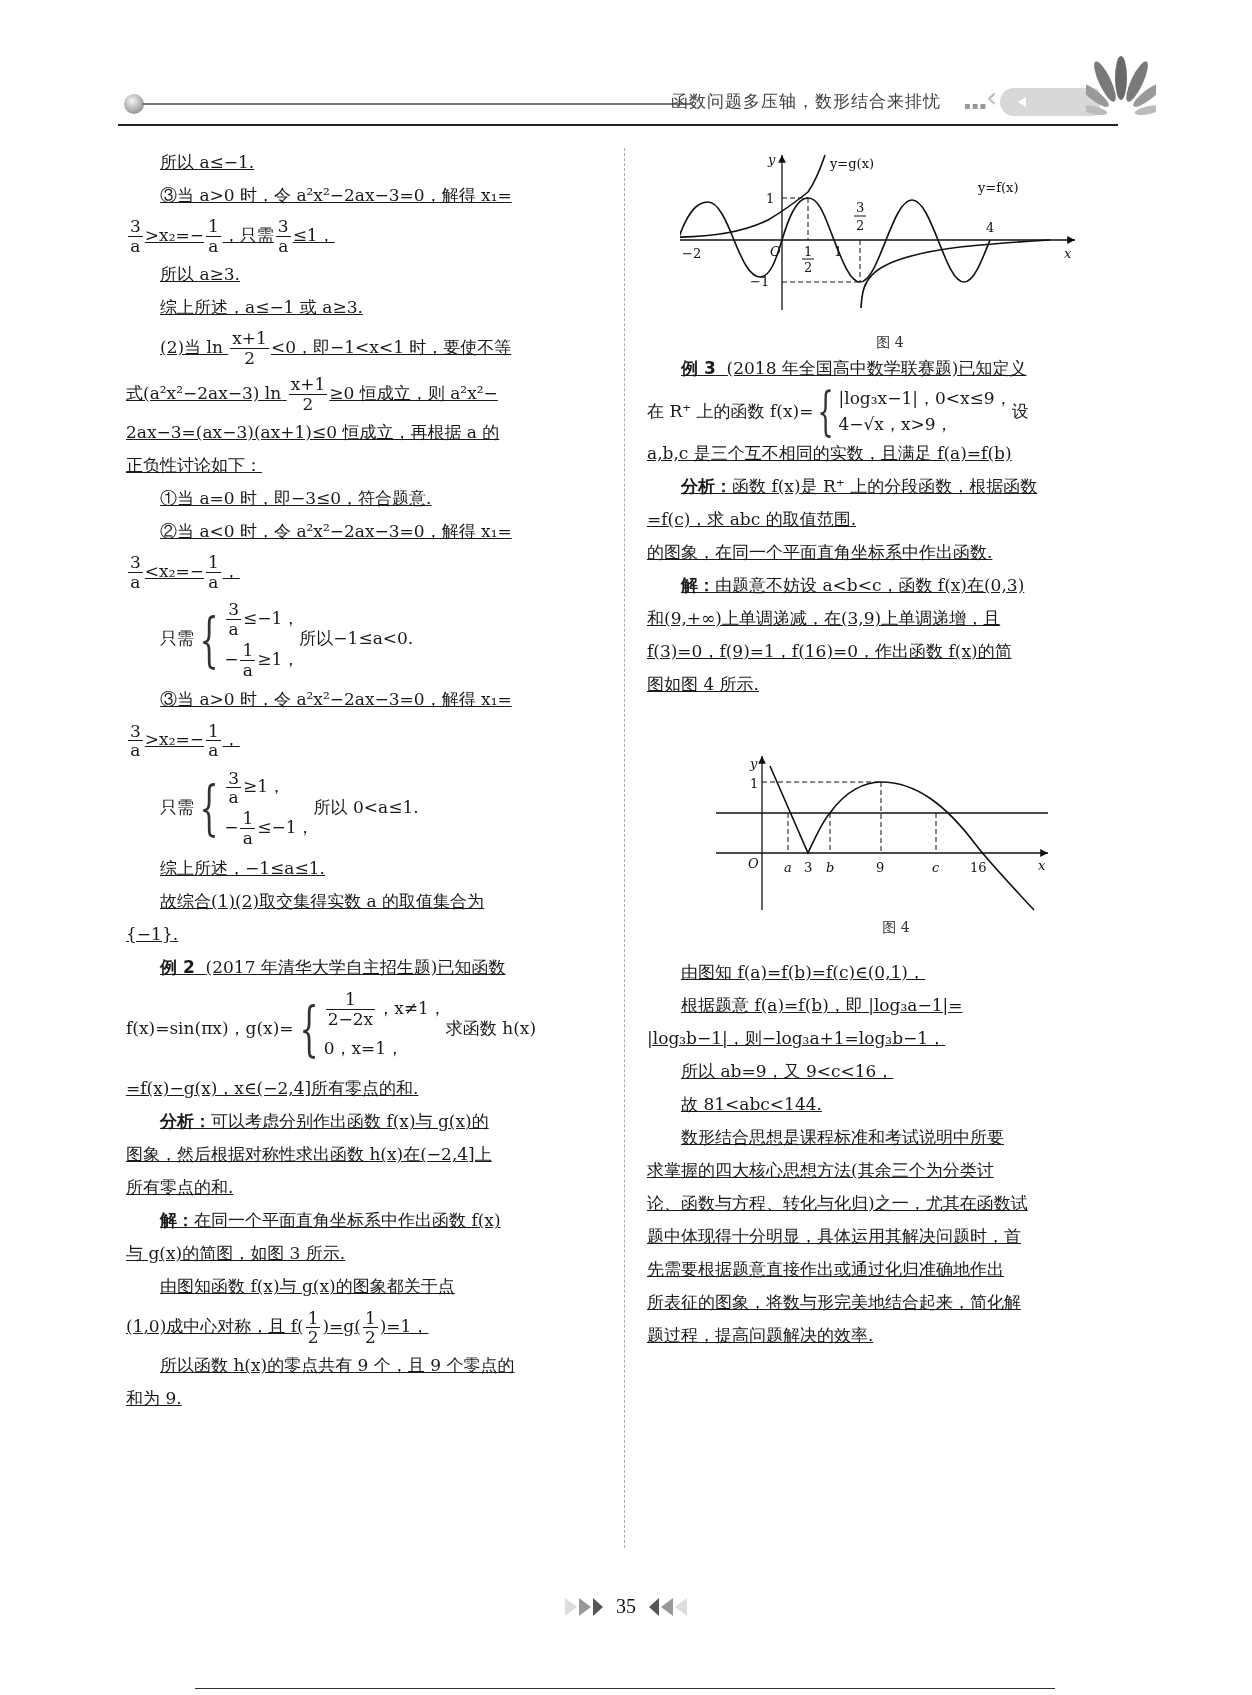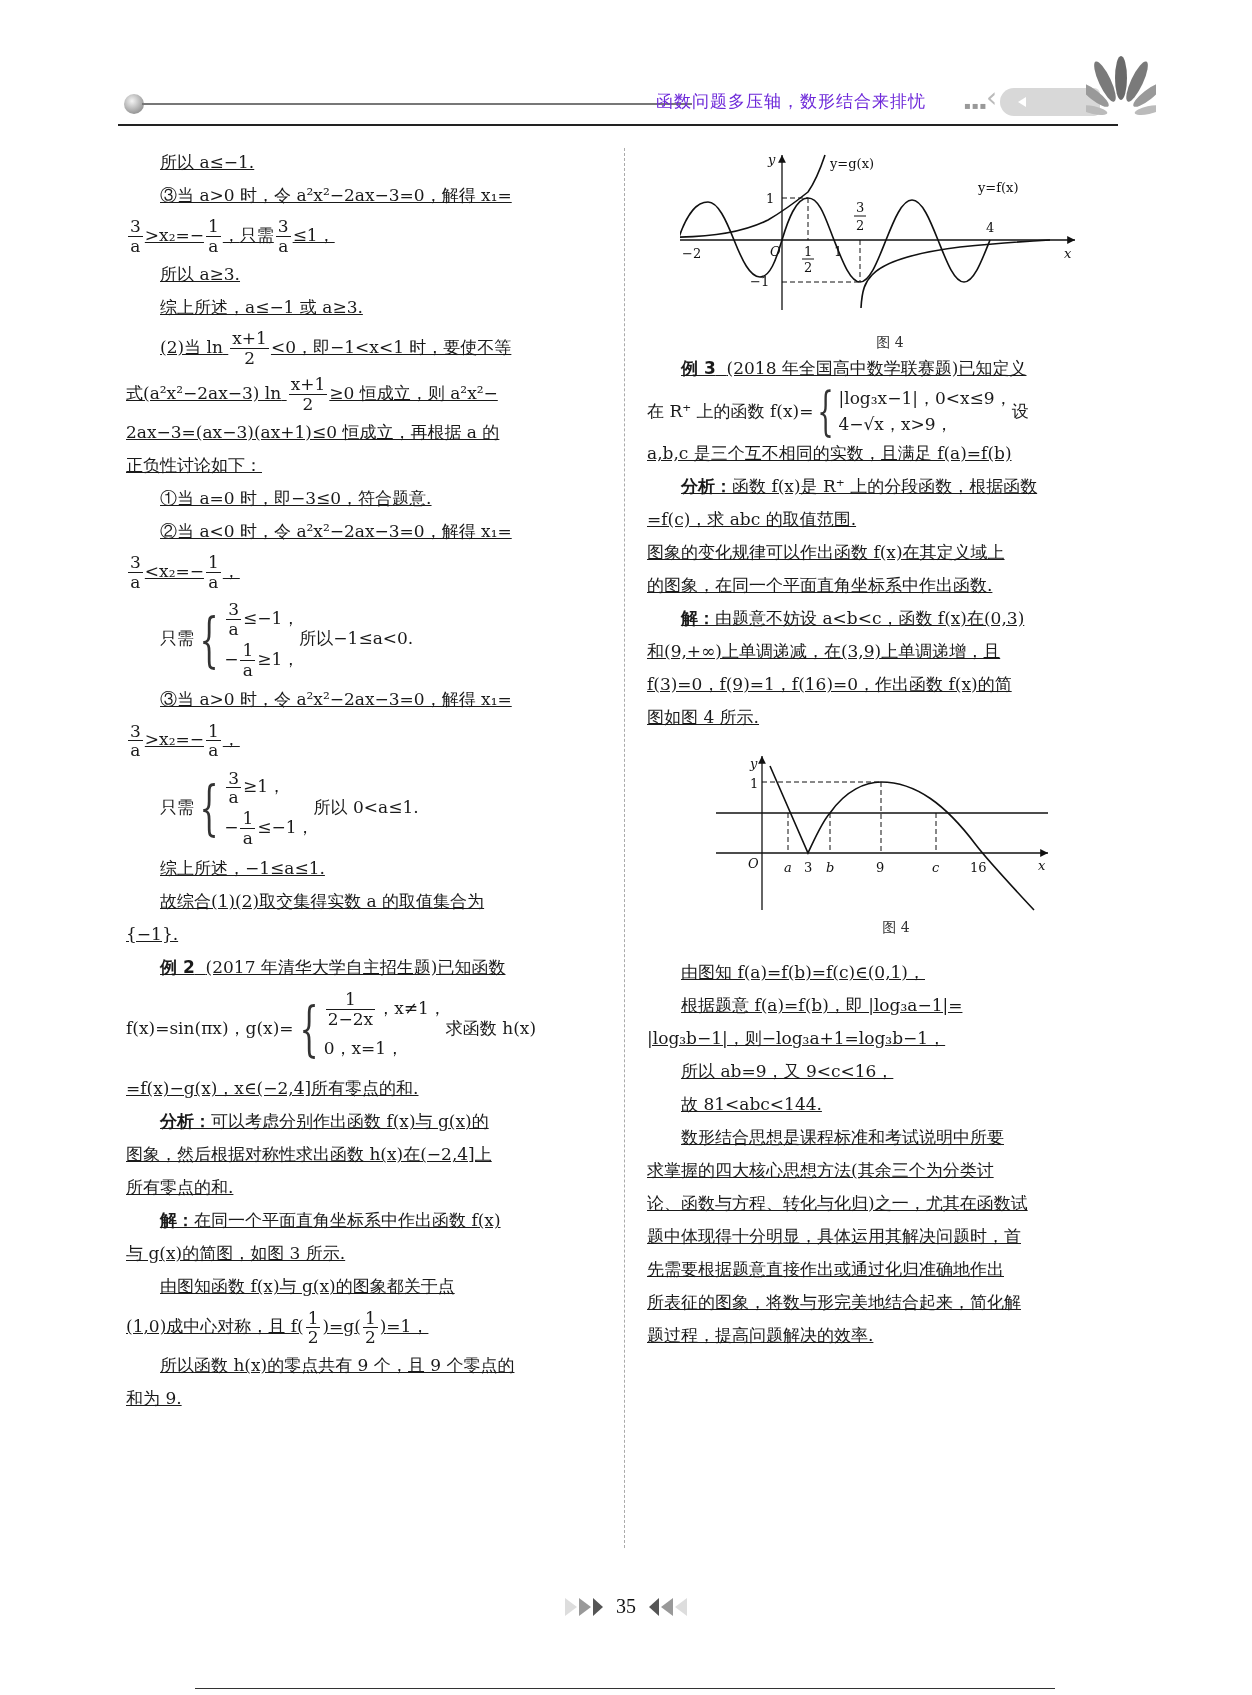--- a/index.html
+++ b/index.html
@@ -3,21 +3,21 @@
 <meta charset="utf-8">
 <style>
   html, body { margin: 0; padding: 0; background: #ffffff; }
   body { width: 1252px; height: 1695px; position: relative; overflow: hidden;
          font-family: "DejaVu Serif", "Liberation Serif", serif; color: #1a1a1a; }
   .header { position: absolute; left: 118px; top: 78px; width: 1020px; height: 50px; }
   .header .ball { position: absolute; left: 6px; top: 16px; width: 20px; height: 20px; border-radius: 50%;
                   background: radial-gradient(circle at 40% 35%, #f4f4f4, #9a9a9a 70%, #7a7a7a); }
   .header .thin-line { position: absolute; left: 24px; top: 25px; width: 550px; height: 2px; background: #777; }
   .header .title { position: absolute; left: 538px; top: 12px; width: 300px; font-family: "DejaVu Sans", sans-serif;
-                   font-size: 17px; letter-spacing: 1px; color: #6d28d9; text-align: left; }
+                   font-size: 17px; letter-spacing: 1px; color: #404040; text-align: center; }
   .header .dots { position: absolute; left: 846px; top: 22px; font-family: "DejaVu Sans", sans-serif; font-size: 10px; color: #999; letter-spacing: 1px; }
   .header .tab { position: absolute; left: 882px; top: 10px; width: 100px; height: 28px; background: #d8d8d8; border-radius: 14px 6px 6px 14px; }
   .header .tab::after { content: ""; position: absolute; left: 18px; top: 9px; border-right: 8px solid #fff; border-top: 5px solid transparent; border-bottom: 5px solid transparent; }
   .header .bracket { position: absolute; left: 868px; top: 6px; font-family: "DejaVu Sans", sans-serif; font-size: 28px; color: #bbb; line-height: 1; }
   .header .flower { position: absolute; left: 968px; top: -24px; width: 70px; height: 70px; }
   .rule { position: absolute; left: 118px; top: 124px; width: 1000px; height: 2px; background: #222; }
 
   .col { position: absolute; top: 146px; font-size: 17px; line-height: 33px; }
   .col.left { left: 126px; width: 470px; }
   .col.right { left: 647px; width: 478px; }
@@ -197,21 +197,20 @@
       <span class="brace" style="font-size:52px">{</span>
     <div class="brace-lines" style="line-height:26px">
       <span>|log₃x−1|，0&lt;x≤9，</span>
       <span>4−√x，x&gt;9，</span>
     </div>
     <span>设</span>
   </div>
   <p class="p">a,b,c 是三个互不相同的实数，且满足 f(a)=f(b)</p>
   <p class="p indent"><span class="bold">分析：</span><span>函数 f(x)是 R⁺ 上的分段函数，根据函数</span></p>
   <p class="p">=f(c)，求 abc 的取值范围.</p>
-  <p class="p">图象的变化规律可以作出函数 f(x)在其定义域上</p>
   <p class="p">的图象，在同一个平面直角坐标系中作出函数.</p>
   <p class="p indent"><span class="bold">解：</span><span>由题意不妨设 a&lt;b&lt;c，函数 f(x)在(0,3)</span></p>
   <p class="p">和(9,+∞)上单调递减，在(3,9)上单调递增，且</p>
   <p class="p">f(3)=0，f(9)=1，f(16)=0，作出函数 f(x)的简</p>
   <p class="p">图如图 4 所示.</p>
 </div>
 
 <figure class="fig4">
   <svg width="360" height="165" viewBox="0 0 360 165">
     <defs>

